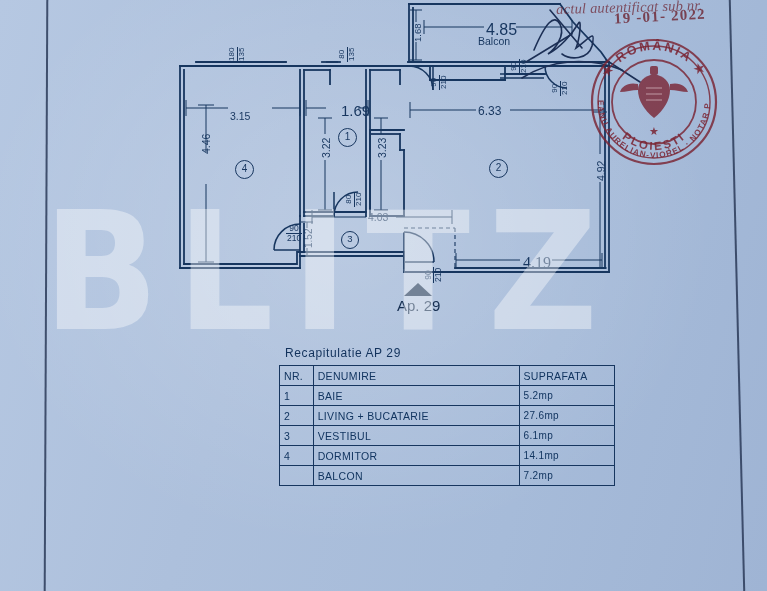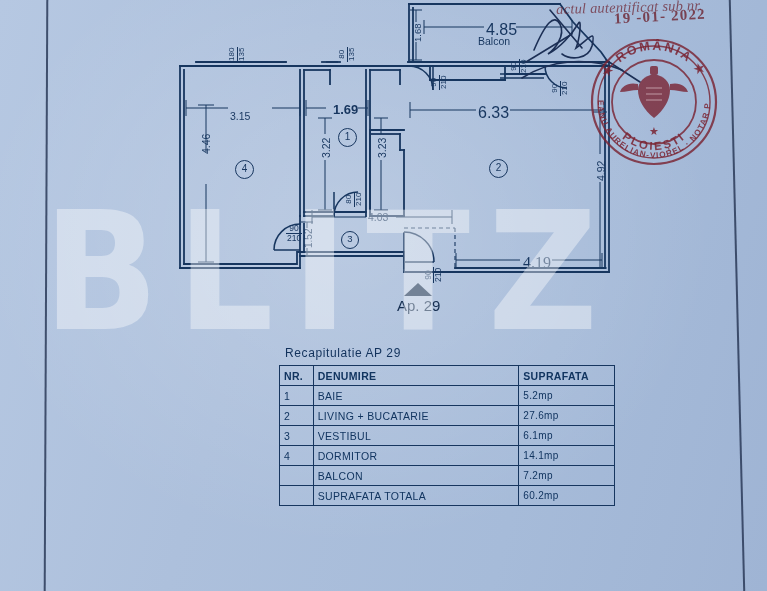--- a/index.html
+++ b/index.html
@@ -56,21 +56,21 @@
   }
   table.recap{
     border-collapse:collapse;width:336px;
     font-size:10.5px;color:#123560;letter-spacing:.35px;
   }
   table.recap td,table.recap th{
     border:1px solid #17365f;
     padding:2px 4px;height:15px;font-weight:normal;text-align:left;
     white-space:nowrap;
   }
-  table.recap th{font-weight:bold;}
+  table.recap th{font-weight:normal;}
   .c-nr{width:26px;}
   .c-den{width:218px;}
   .c-sup{width:92px;text-align:center;}
   .v-sup{text-align:center;font-size:10px;}
 
   
   #wm{
     position:absolute;left:0;top:175px;width:641px;height:195px;
     display:flex;align-items:center;justify-content:center;
     pointer-events:none;
@@ -258,22 +258,22 @@
 </div>
 
 <div id="plan-labels" style="position:absolute;left:0;top:0;width:767px;height:591px;">
 
   <div style="position:absolute;left:338px;top:128px;width:17px;height:17px;border:1.4px solid #17365f;border-radius:50%;color:#17365f;font-size:10px;line-height:15px;text-align:center;">1</div>
   <div style="position:absolute;left:489px;top:159px;width:17px;height:17px;border:1.4px solid #17365f;border-radius:50%;color:#17365f;font-size:10px;line-height:15px;text-align:center;">2</div>
   <div style="position:absolute;left:341px;top:231px;width:16px;height:16px;border:1.3px solid #17365f;border-radius:50%;color:#17365f;font-size:9.5px;line-height:14px;text-align:center;">3</div>
   <div style="position:absolute;left:235px;top:160px;width:17px;height:17px;border:1.4px solid #17365f;border-radius:50%;color:#17365f;font-size:10px;line-height:15px;text-align:center;">4</div>
 
   <div style="position:absolute;left:230px;top:110px;font-size:10.5px;color:#17365f;">3.15</div>
-  <div style="position:absolute;left:333px;top:102px;font-size:13px;color:#17365f;font-weight:bold;">1.69</div>
-  <div style="position:absolute;left:478px;top:104px;font-size:16px;color:#17365f;">6.33</div>
+  <div style="position:absolute;left:341px;top:102px;font-size:15px;color:#17365f;">1.69</div>
+  <div style="position:absolute;left:478px;top:104px;font-size:12px;color:#17365f;">6.33</div>
   <div style="position:absolute;left:486px;top:21px;font-size:16px;color:#17365f;">4.85</div>
   <div style="position:absolute;left:200px;top:154px;font-size:10.5px;color:#17365f;transform:rotate(-90deg);transform-origin:left top;">4.46</div>
   <div style="position:absolute;left:320px;top:158px;font-size:10.5px;color:#17365f;transform:rotate(-90deg);transform-origin:left top;">3.22</div>
   <div style="position:absolute;left:376px;top:158px;font-size:10.5px;color:#17365f;transform:rotate(-90deg);transform-origin:left top;">3.23</div>
   <div style="position:absolute;left:595px;top:181px;font-size:10.5px;color:#17365f;transform:rotate(-90deg);transform-origin:left top;">4.92</div>
   <div style="position:absolute;left:412px;top:42px;font-size:9.5px;color:#17365f;transform:rotate(-90deg);transform-origin:left top;">1.68</div>
   <div style="position:absolute;left:303px;top:248px;font-size:10px;color:#17365f;transform:rotate(-90deg);transform-origin:left top;">1.52</div>
   <div style="position:absolute;left:368px;top:211px;font-size:10.5px;color:#17365f;">4.03</div>
   <div style="position:absolute;left:523px;top:254px;font-size:16px;color:#17365f;font-family:Liberation Serif, serif;">4.19</div>
 
@@ -388,24 +388,19 @@
       <tr>
         <td class="c-nr">4</td>
         <td class="c-den">DORMITOR</td>
         <td class="v-sup">14.1mp</td>
       </tr>
       <tr>
         <td class="c-nr"></td>
         <td class="c-den">BALCON</td>
         <td class="v-sup">7.2mp</td>
       </tr>
-      <tr>
-        <td class="c-nr"></td>
-        <td class="c-den">SUPRAFATA TOTALA</td>
-        <td class="v-sup">60.2mp</td>
-      </tr>
     </tbody>
   </table>
 </div>
 
 <div id="wm">
   <span>BLITZ</span>
 </div>
 
 </body></html>

